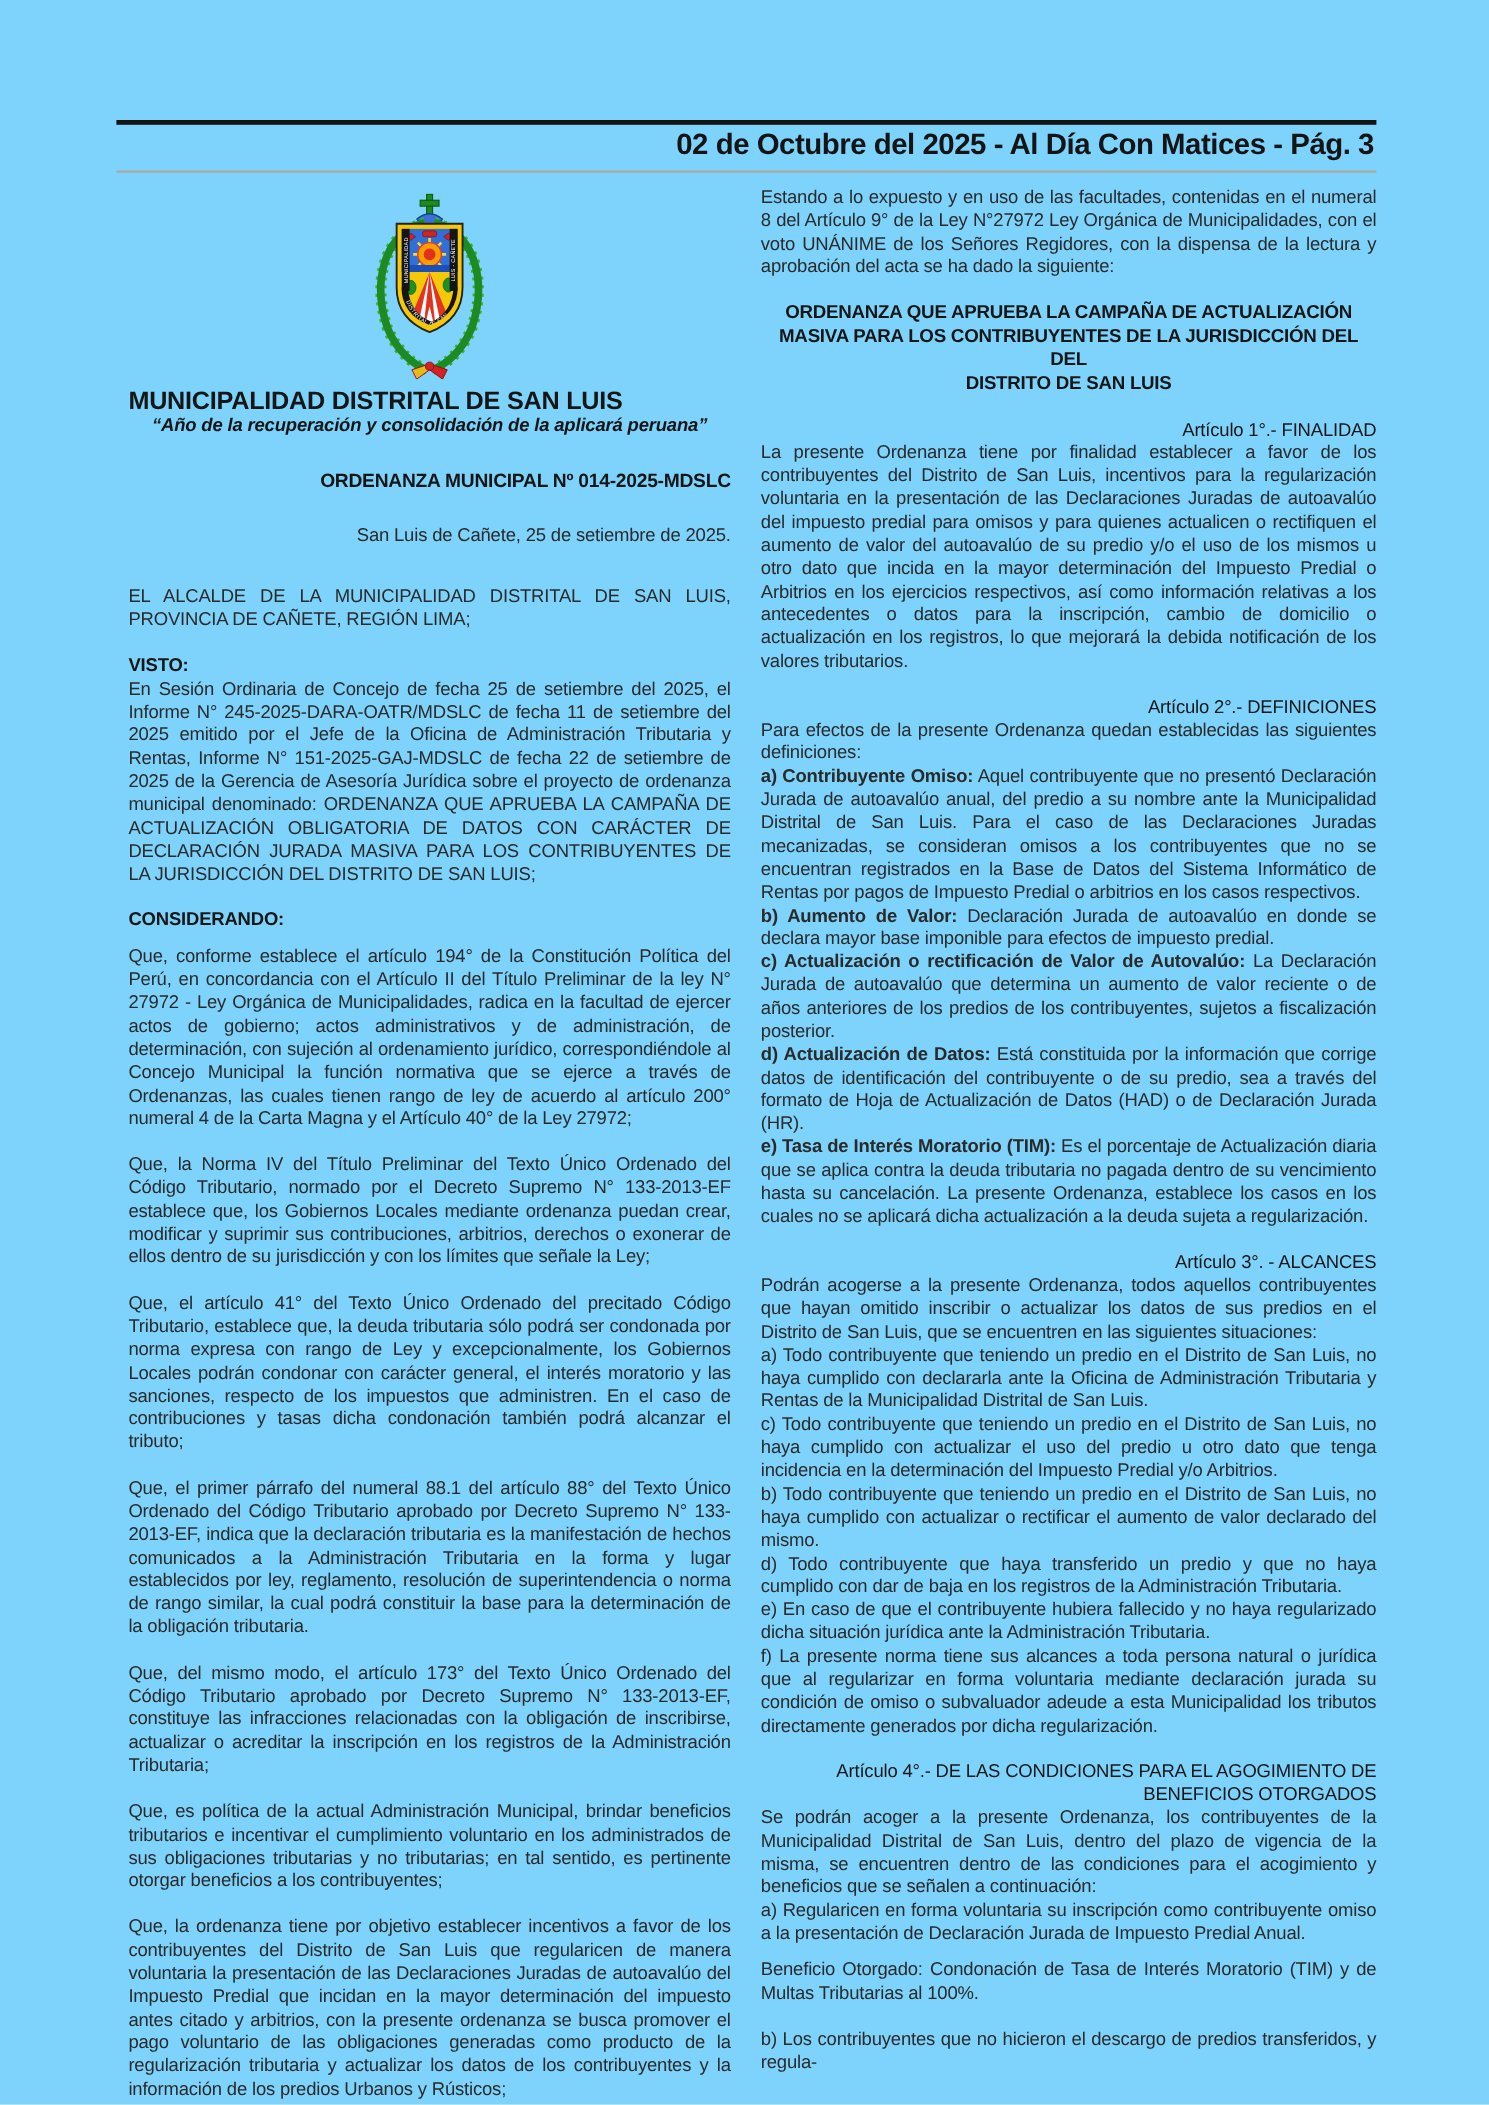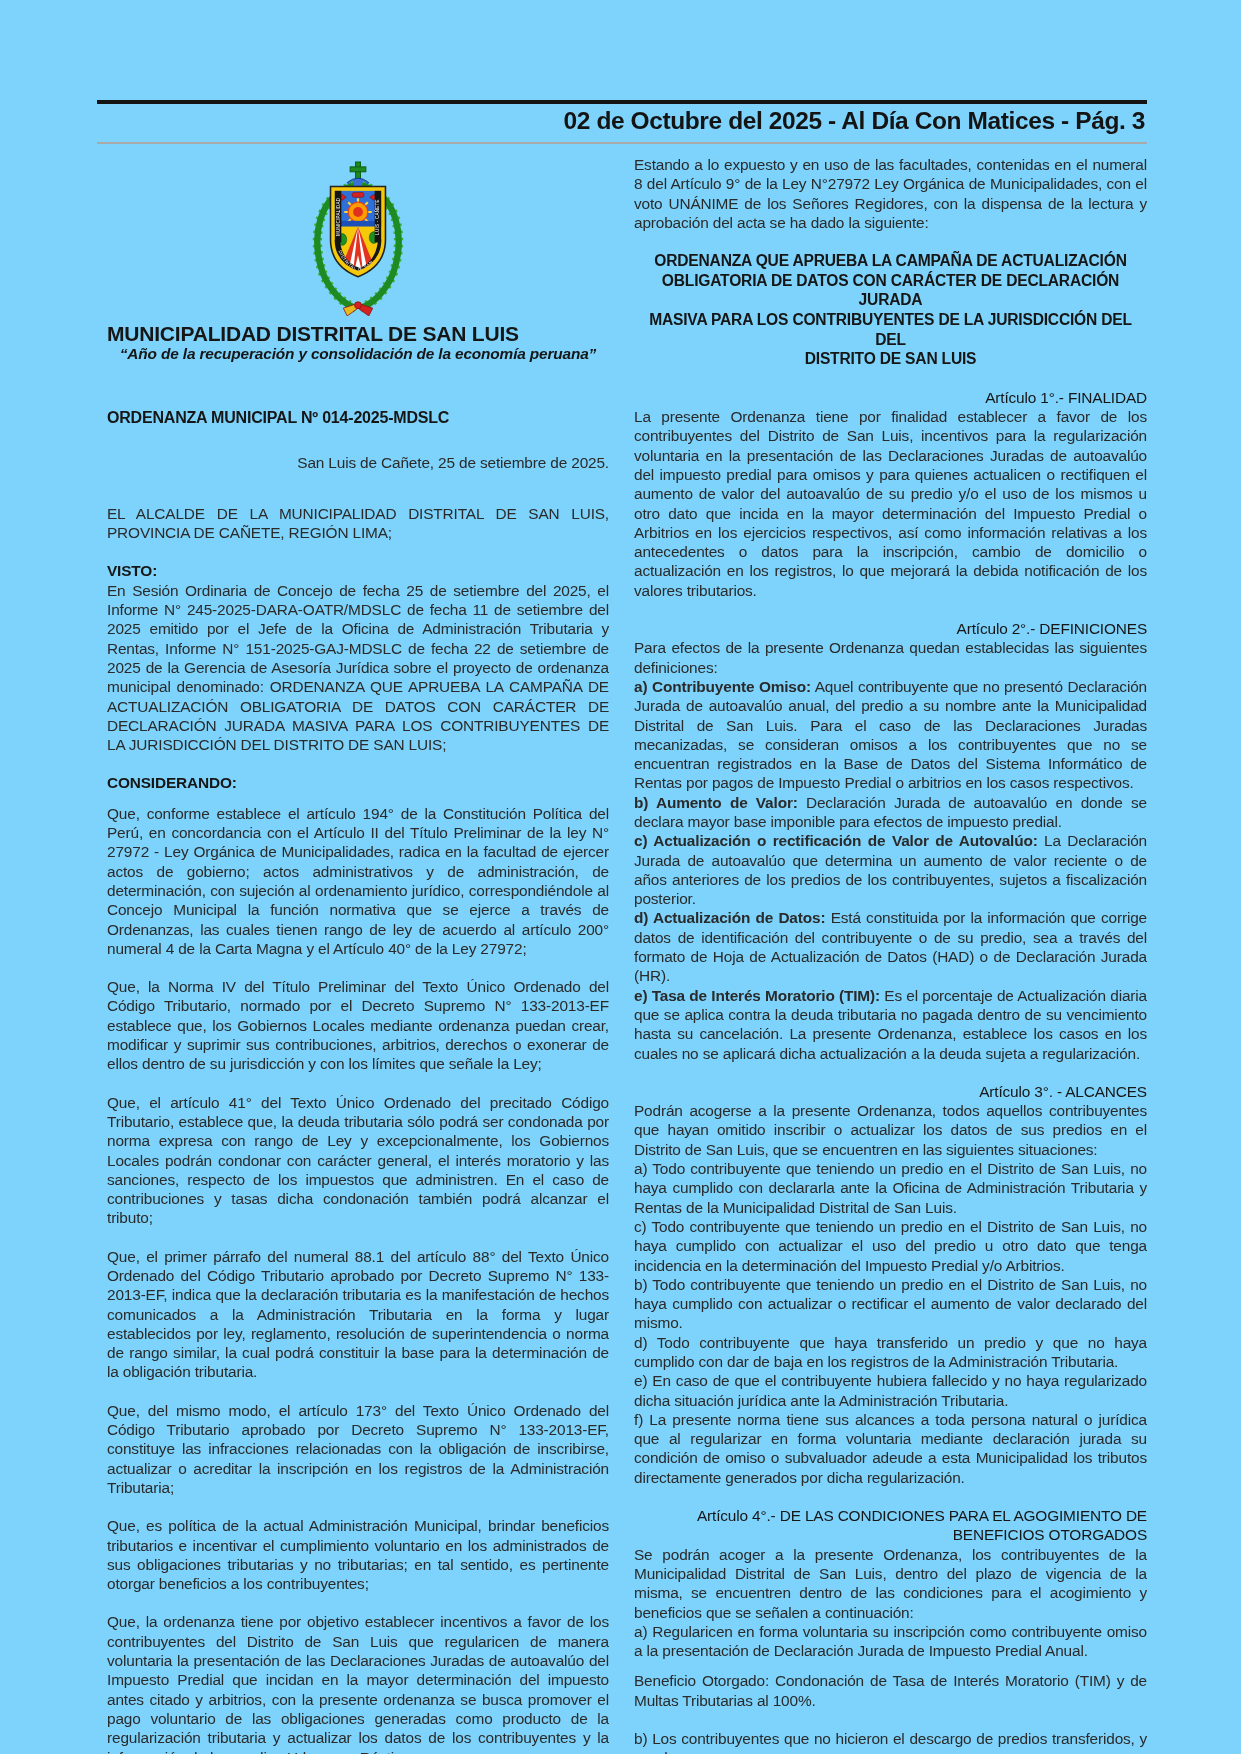--- a/index.html
+++ b/index.html
@@ -15,21 +15,21 @@
   .col-left{width:502px;}
   .col-right{width:513px;}
 
   p{margin:0;}
   .gap-after{margin-bottom:19px;margin-top:11px;}
   .b{font-weight:bold;}
 
   .logo-wrap{text-align:center;margin:6px 0 4px 0;}
   .org-name{font-size:21px;font-weight:bold;line-height:20px;color:#161616;letter-spacing:-0.2px;}
   .motto{font-size:15.4px;font-weight:bold;font-style:italic;text-align:center;line-height:20px;color:#161616;}
-  .ord-number{font-size:16px;font-weight:bold;text-align:left;margin-top:44px;color:#161616;letter-spacing:-0.2px;}
+  .ord-number{font-size:16px;font-weight:bold;text-align:right;margin-top:27px;color:#161616;letter-spacing:-0.2px;}
   .dateline{margin-top:25px;text-align:right;}
   .addressee{margin-top:32px;}
   .sec-label{font-weight:bold;color:#161616;margin-top:19px;}
   .doc-title{font-size:15.6px;font-weight:bold;text-align:center;line-height:19.6px;color:#161616;
              margin:19px 0 19px 0;letter-spacing:-0.2px;}
   .art-head{font-weight:normal;color:#161616;margin-top:19px;text-align:right;}
 </style>
 </head>
 <body>
 
@@ -108,21 +108,21 @@
 
             <path id="botBand" d="M38,80 q2,26 24,33 q20,-8 22,-33" fill="none" stroke="#151515" stroke-width="7"></path>
             <text font-size="4.6" fill="#ffffff" letter-spacing="0.45">
               <textPath href="#botBand" startOffset="14%">DISTRITAL DE SAN</textPath>
             </text>
           </g>
         </svg>
       </div>
 
       <div class="org-name">MUNICIPALIDAD DISTRITAL DE SAN LUIS</div>
-      <div class="motto">“Año de la recuperación y consolidación de la economía peruana”</div>
+      <div class="motto">“Año de la recuperación y consolidación de la aplicará peruana”</div>
 
       <div class="ord-number">ORDENANZA MUNICIPAL Nº 014-2025-MDSLC</div>
 
       <div class="dateline">San Luis de Cañete, 25 de setiembre de 2025.</div>
 
       <p class="addressee">EL ALCALDE DE LA MUNICIPALIDAD DISTRITAL DE SAN LUIS, PROVINCIA DE CAÑETE, REGIÓN LIMA;</p>
 
       <div class="sec-label">VISTO:</div>
       <p>En Sesión Ordinaria de Concejo de fecha 25 de setiembre del 2025, el Informe N° 245-2025-DARA-OATR/MDSLC de fecha 11 de setiembre del 2025 emitido por el Jefe de la Oficina de Administración Tributaria y Rentas, Informe N° 151-2025-GAJ-MDSLC de fecha 22 de setiembre de 2025 de la Gerencia de Asesoría Jurídica sobre el proyecto de ordenanza municipal denominado: ORDENANZA QUE APRUEBA LA CAMPAÑA DE ACTUALIZACIÓN OBLIGATORIA DE DATOS CON CARÁCTER DE DECLARACIÓN JURADA MASIVA PARA LOS CONTRIBUYENTES DE LA JURISDICCIÓN DEL DISTRITO DE SAN LUIS;</p>
 
@@ -135,21 +135,20 @@
       <p class="gap-after">Que, es política de la actual Administración Municipal, brindar beneficios tributarios e incentivar el cumplimiento voluntario en los administrados de sus obligaciones tributarias y no tributarias; en tal sentido, es pertinente otorgar beneficios a los contribuyentes;</p>
       <p>Que, la ordenanza tiene por objetivo establecer incentivos a favor de los contribuyentes del Distrito de San Luis que regularicen de manera voluntaria la presentación de las Declaraciones Juradas de autoavalúo del Impuesto Predial que incidan en la mayor determinación del impuesto antes citado y arbitrios, con la presente ordenanza se busca promover el pago voluntario de las obligaciones generadas como producto de la regularización tributaria y actualizar los datos de los contribuyentes y la información de los predios Urbanos y Rústicos;</p>
     </div>
 
     <div class="col col-right">
 
       <p>Estando a lo expuesto y en uso de las facultades, contenidas en el numeral 8 del Artículo 9° de la Ley N°27972 Ley Orgánica de Municipalidades, con el voto UNÁNIME de los Señores Regidores, con la dispensa de la lectura y aprobación del acta se ha dado la siguiente:</p>
 
       <div class="doc-title">
         <div>ORDENANZA QUE APRUEBA LA CAMPAÑA DE ACTUALIZACIÓN</div>
-        <div>OBLIGATORIA DE DATOS CON CARÁCTER DE DECLARACIÓN JURADA</div>
         <div>MASIVA PARA LOS CONTRIBUYENTES DE LA JURISDICCIÓN DEL DEL</div>
         <div>DISTRITO DE SAN LUIS</div>
       </div>
 
       <div class="art-head" style="margin-top:0;">Artículo 1°.- FINALIDAD</div>
       <p>La presente Ordenanza tiene por finalidad establecer a favor de los contribuyentes del Distrito de San Luis, incentivos para la regularización voluntaria en la presentación de las Declaraciones Juradas de autoavalúo del impuesto predial para omisos y para quienes actualicen o rectifiquen el aumento de valor del autoavalúo de su predio y/o el uso de los mismos u otro dato que incida en la mayor determinación del Impuesto Predial o Arbitrios en los ejercicios respectivos, así como información relativas a los antecedentes o datos para la inscripción, cambio de domicilio o actualización en los registros, lo que mejorará la debida notificación de los valores tributarios.</p>
 
       <div class="art-head">Artículo 2°.- DEFINICIONES</div>
       <p>Para efectos de la presente Ordenanza quedan establecidas las siguientes definiciones:</p>
       <p><span class="b">a) Contribuyente Omiso:</span> <span>Aquel contribuyente que no presentó Declaración Jurada de autoavalúo anual, del predio a su nombre ante la Municipalidad Distrital de San Luis. Para el caso de las Declaraciones Juradas mecanizadas, se consideran omisos a los contribuyentes que no se encuentran registrados en la Base de Datos del Sistema Informático de Rentas por pagos de Impuesto Predial o arbitrios en los casos respectivos.</span></p>

